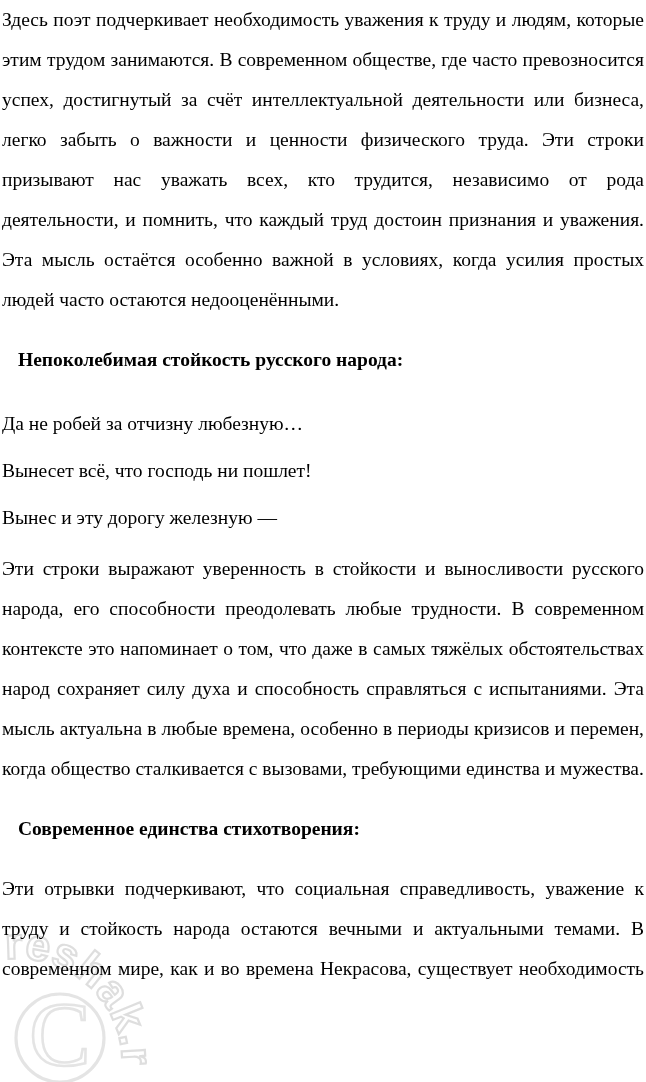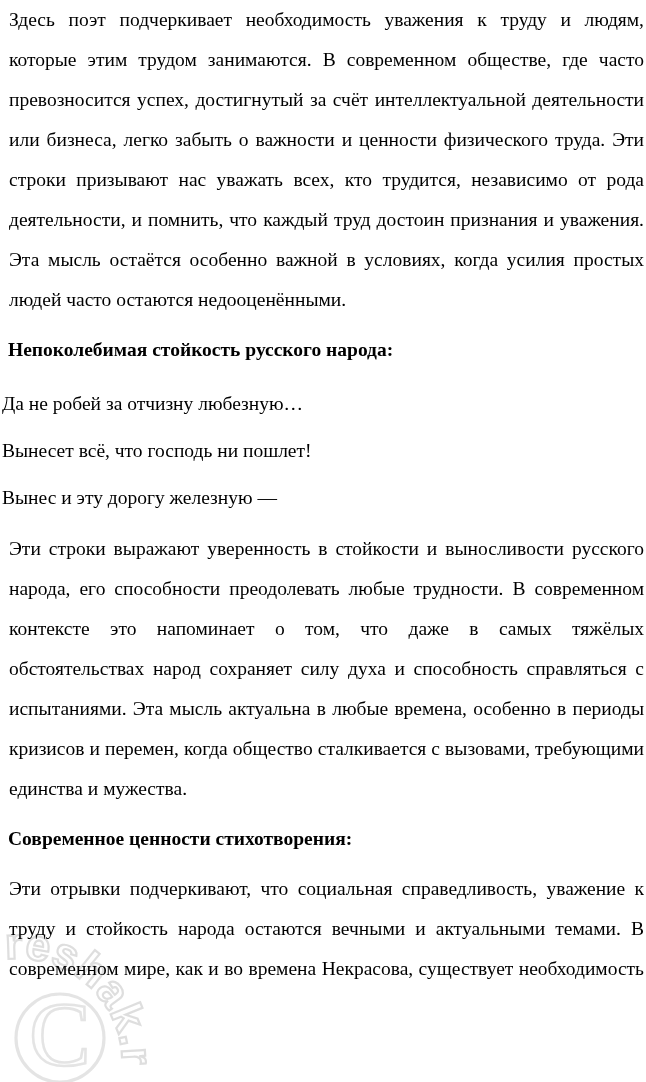--- a/index.html
+++ b/index.html
@@ -42,34 +42,34 @@
     height: 100%;
   }
 
   
   #content {
     position: relative;
     z-index: 1;
   }
 
   p.para {
-    margin: 0 0 0 7px;
+    margin: 0 0 0 0;
     font-size: 19.5px;
     line-height: 40px;
     text-align: justify;
     text-justify: inter-word;
     hyphens: none;
     -webkit-hyphens: none;
   }
   p.para:last-child {
     text-align: justify;
   }
 
   h3.heading {
-    margin: 6px;
+    margin: 16px;
     font-size: 19.5px;
     line-height: 40px;
     font-weight: bold;
     text-align: left;
   }
 
   p.verse {
     margin: 0;
     font-size: 19.5px;
     line-height: 47px;
@@ -121,21 +121,21 @@
     <p class="verse">Да не робей за отчизну любезную…</p>
     <p class="verse">Вынесет всё, что господь ни пошлет!</p>
     <p class="verse">Вынес и эту дорогу железную —</p>
 
     <div class="spacer-sm"></div>
 
     <p class="para">Эти строки выражают уверенность в стойкости и выносливости русского народа, его способности преодолевать любые трудности. В современном контексте это напоминает о том, что даже в самых тяжёлых обстоятельствах народ сохраняет силу духа и способность справляться с испытаниями. Эта мысль актуальна в любые времена, особенно в периоды кризисов и перемен, когда общество сталкивается с вызовами, требующими единства и мужества.</p>
 
     <div class="spacer-xs"></div>
 
-    <h3 class="heading">Современное ценности стихотворения:</h3>
+    <h3 class="heading">Современное единства стихотворения:</h3>
 
     <div class="spacer-xs"></div>
 
     <div class="tail">
       <p class="para">Эти отрывки подчеркивают, что социальная справедливость, уважение к труду и стойкость народа остаются вечными и актуальными темами. В современном мире, как и во времена Некрасова, существует необходимость бороться с бедностью, уважать труд простых людей и сохранять веру в будущее. Стихотворение «Железная дорога» напоминает нам о том, что, несмотря на все испытания, народ способен</p>
     </div>
 
   </div>
 </div>
 

